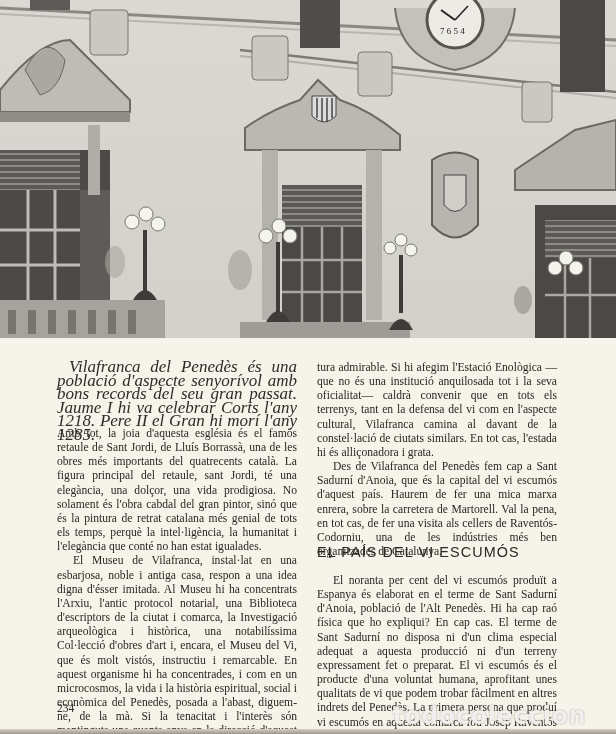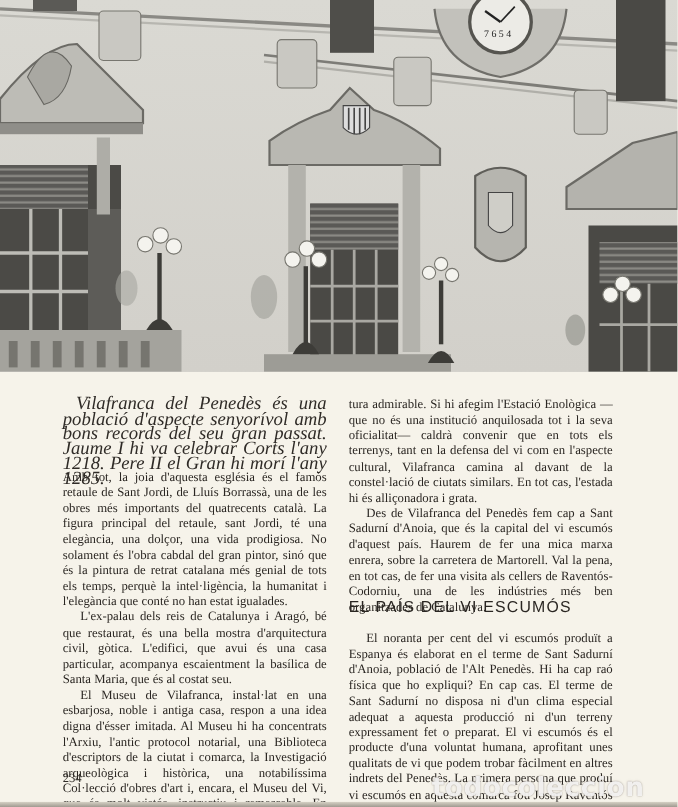--- a/index.html
+++ b/index.html
@@ -182,21 +182,20 @@
     <ellipse cx="240" cy="270" rx="12" ry="20" fill="#9f9e98" opacity="0.6"></ellipse>
     <ellipse cx="115" cy="262" rx="10" ry="16" fill="#a7a6a0" opacity="0.6"></ellipse>
     <ellipse cx="523" cy="300" rx="9" ry="14" fill="#8e8d87" opacity="0.6"></ellipse>
   </svg>
 </div>
 
 <div class="caption">Vilafranca del Penedès és una població d'aspecte senyorívol amb bons records del seu gran passat. Jaume I hi va celebrar Corts l'any 1218. Pere II el Gran hi morí l'any 1285.</div>
 
 <div class="col col-left">
   <p class="noindent">Amb tot, la joia d'aquesta església és el famós retaule de Sant Jordi, de Lluís Borrassà, una de les obres més importants del quatrecents català. La figura principal del retaule, sant Jordi, té una elegància, una dolçor, una vida prodigiosa. No solament és l'obra cabdal del gran pintor, sinó que és la pintura de retrat catalana més genial de tots els temps, perquè la intel·ligència, la humanitat i l'elegància que conté no han estat igualades.</p>
-  <p>L'ex-palau dels reis de Catalunya i Aragó, bé que restaurat, és una bella mostra d'arquitectura civil, gòtica. L'edifici, que avui és una casa particular, acompanya escaientment la basílica de Santa Maria, que és al costat seu.</p>
   <p>El Museu de Vilafranca, instal·lat en una esbarjosa, noble i antiga casa, respon a una idea digna d'ésser imitada. Al Museu hi ha concentrats l'Arxiu, l'antic protocol notarial, una Biblioteca d'escriptors de la ciutat i comarca, la Investigació arqueològica i històrica, una notabilíssima Col·lecció d'obres d'art i, encara, el Museu del Vi, que és molt vistós, instructiu i remarcable. En aquest organisme hi ha concentrades, i com en un microcosmos, la vida i la història espiritual, social i econòmica del Penedès, posada a l'abast, diguem-ne, de la mà. Si la tenacitat i l'interès són mantinguts uns quants anys en la direcció d'aquest establiment, Vilafranca comptarà amb un centre de cul-</p>
 </div>
 
 <div class="col col-right-top">
   <p class="noindent">tura admirable. Si hi afegim l'Estació Enològica —que no és una institució anquilosada tot i la seva oficialitat— caldrà convenir que en tots els terrenys, tant en la defensa del vi com en l'aspecte cultural, Vilafranca camina al davant de la constel·lació de ciutats similars. En tot cas, l'estada hi és alliçonadora i grata.</p>
   <p>Des de Vilafranca del Penedès fem cap a Sant Sadurní d'Anoia, que és la capital del vi escumós d'aquest país. Haurem de fer una mica marxa enrera, sobre la carretera de Martorell. Val la pena, en tot cas, de fer una visita als cellers de Raventós-Codorniu, una de les indústries més ben organitzades de Catalunya.</p>
 </div>
 
 <div class="heading">EL PAÍS DEL VI ESCUMÓS</div>
 

